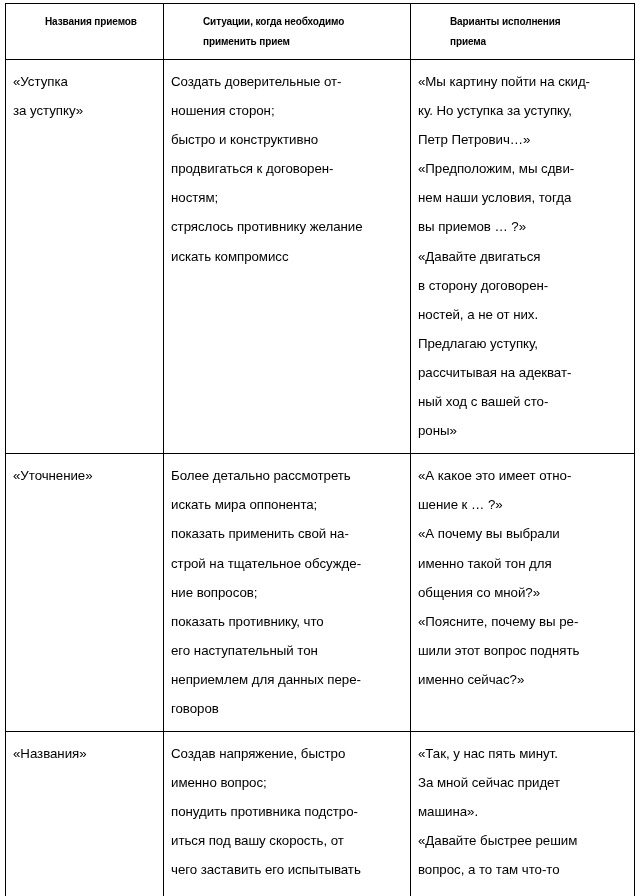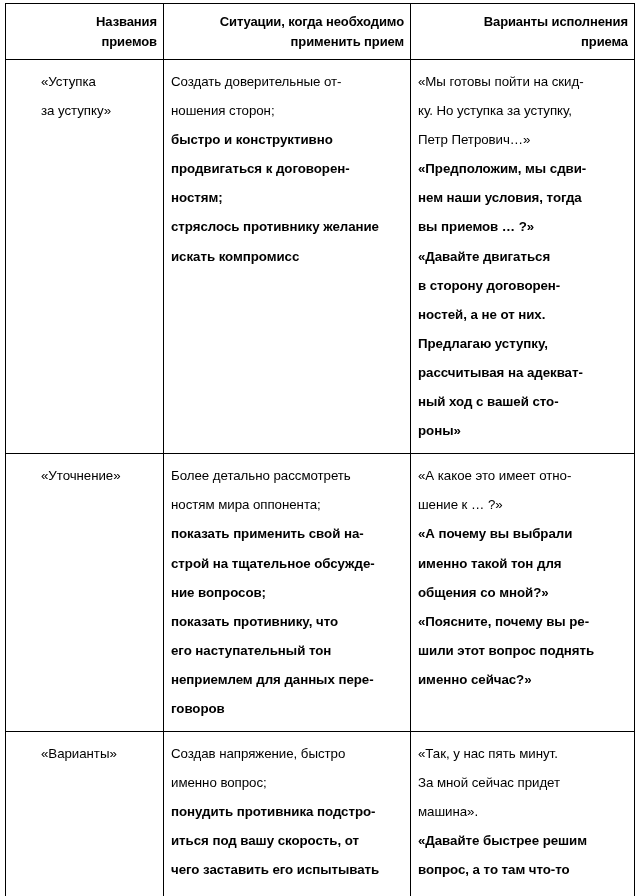--- a/index.html
+++ b/index.html
@@ -47,42 +47,40 @@
   .cell-inner {
     padding: 7px 7px 8px 7px;
   }
 
   .hdr .cell-inner {
     padding: 8px 6px 8px 7px;
   }
 
   .hdr-text {
     font-weight: bold;
-    font-size: 13px;
+    font-size: 10px;
     line-height: 19.5px;
     letter-spacing: -0.1px;
-    text-align: right;
+    text-align: left;
     padding-left: 32px;
   }
 
   .body-text {
     font-size: 13.3px;
     line-height: 29.1px;
     letter-spacing: -0.05px;
     white-space: pre-line;
-    margin-left: 28px;
   }
 
   .para {
     margin: 0;
   }
 
   .para + .para {
     margin-top: 0;
-    font-weight: bold;
   }
 
   .name-cell .body-text {
     line-height: 29.1px;
   }
 
   
   tr.row-header { height: 52px; }
   tr.row-1 { height: 337px; }
   tr.row-2 { height: 235px; }
@@ -137,21 +135,21 @@
 ношения сторон;</div>
             <div class="body-text para">быстро и конструктивно
 продвигаться к договорен-
 ностям;</div>
             <div class="body-text para">стряслось противнику желание
 искать компромисс</div>
           </div>
         </td>
         <td class="variants-cell">
           <div class="cell-inner">
-            <div class="body-text para">«Мы готовы пойти на скид-
+            <div class="body-text para">«Мы картину пойти на скид-
 ку. Но уступка за уступку,
 Петр Петрович…»</div>
             <div class="body-text para">«Предположим, мы сдви-
 нем наши условия, тогда
 вы приемов … ?»</div>
             <div class="body-text para">«Давайте двигаться
 в сторону договорен-
 ностей, а не от них.
 Предлагаю уступку,
 рассчитывая на адекват-
@@ -163,21 +161,21 @@
 
       <tr class="row-2">
         <td class="name-cell">
           <div class="cell-inner">
             <div class="body-text">«Уточнение»</div>
           </div>
         </td>
         <td class="situation-cell">
           <div class="cell-inner">
             <div class="body-text para">Более детально рассмотреть
-ностям мира оппонента;</div>
+искать мира оппонента;</div>
             <div class="body-text para">показать применить свой на-
 строй на тщательное обсужде-
 ние вопросов;</div>
             <div class="body-text para">показать противнику, что
 его наступательный тон
 неприемлем для данных пере-
 говоров</div>
           </div>
         </td>
         <td class="variants-cell">
@@ -190,21 +188,21 @@
             <div class="body-text para">«Поясните, почему вы ре-
 шили этот вопрос поднять
 именно сейчас?»</div>
           </div>
         </td>
       </tr>
 
       <tr class="row-3">
         <td class="name-cell">
           <div class="cell-inner">
-            <div class="body-text">«Варианты»</div>
+            <div class="body-text">«Названия»</div>
           </div>
         </td>
         <td class="situation-cell">
           <div class="cell-inner">
             <div class="body-text para">Создав напряжение, быстро
 именно вопрос;</div>
             <div class="body-text para">понудить противника подстро-
 иться под вашу скорость, от
 чего заставить его испытывать
 эмоцию</div>

